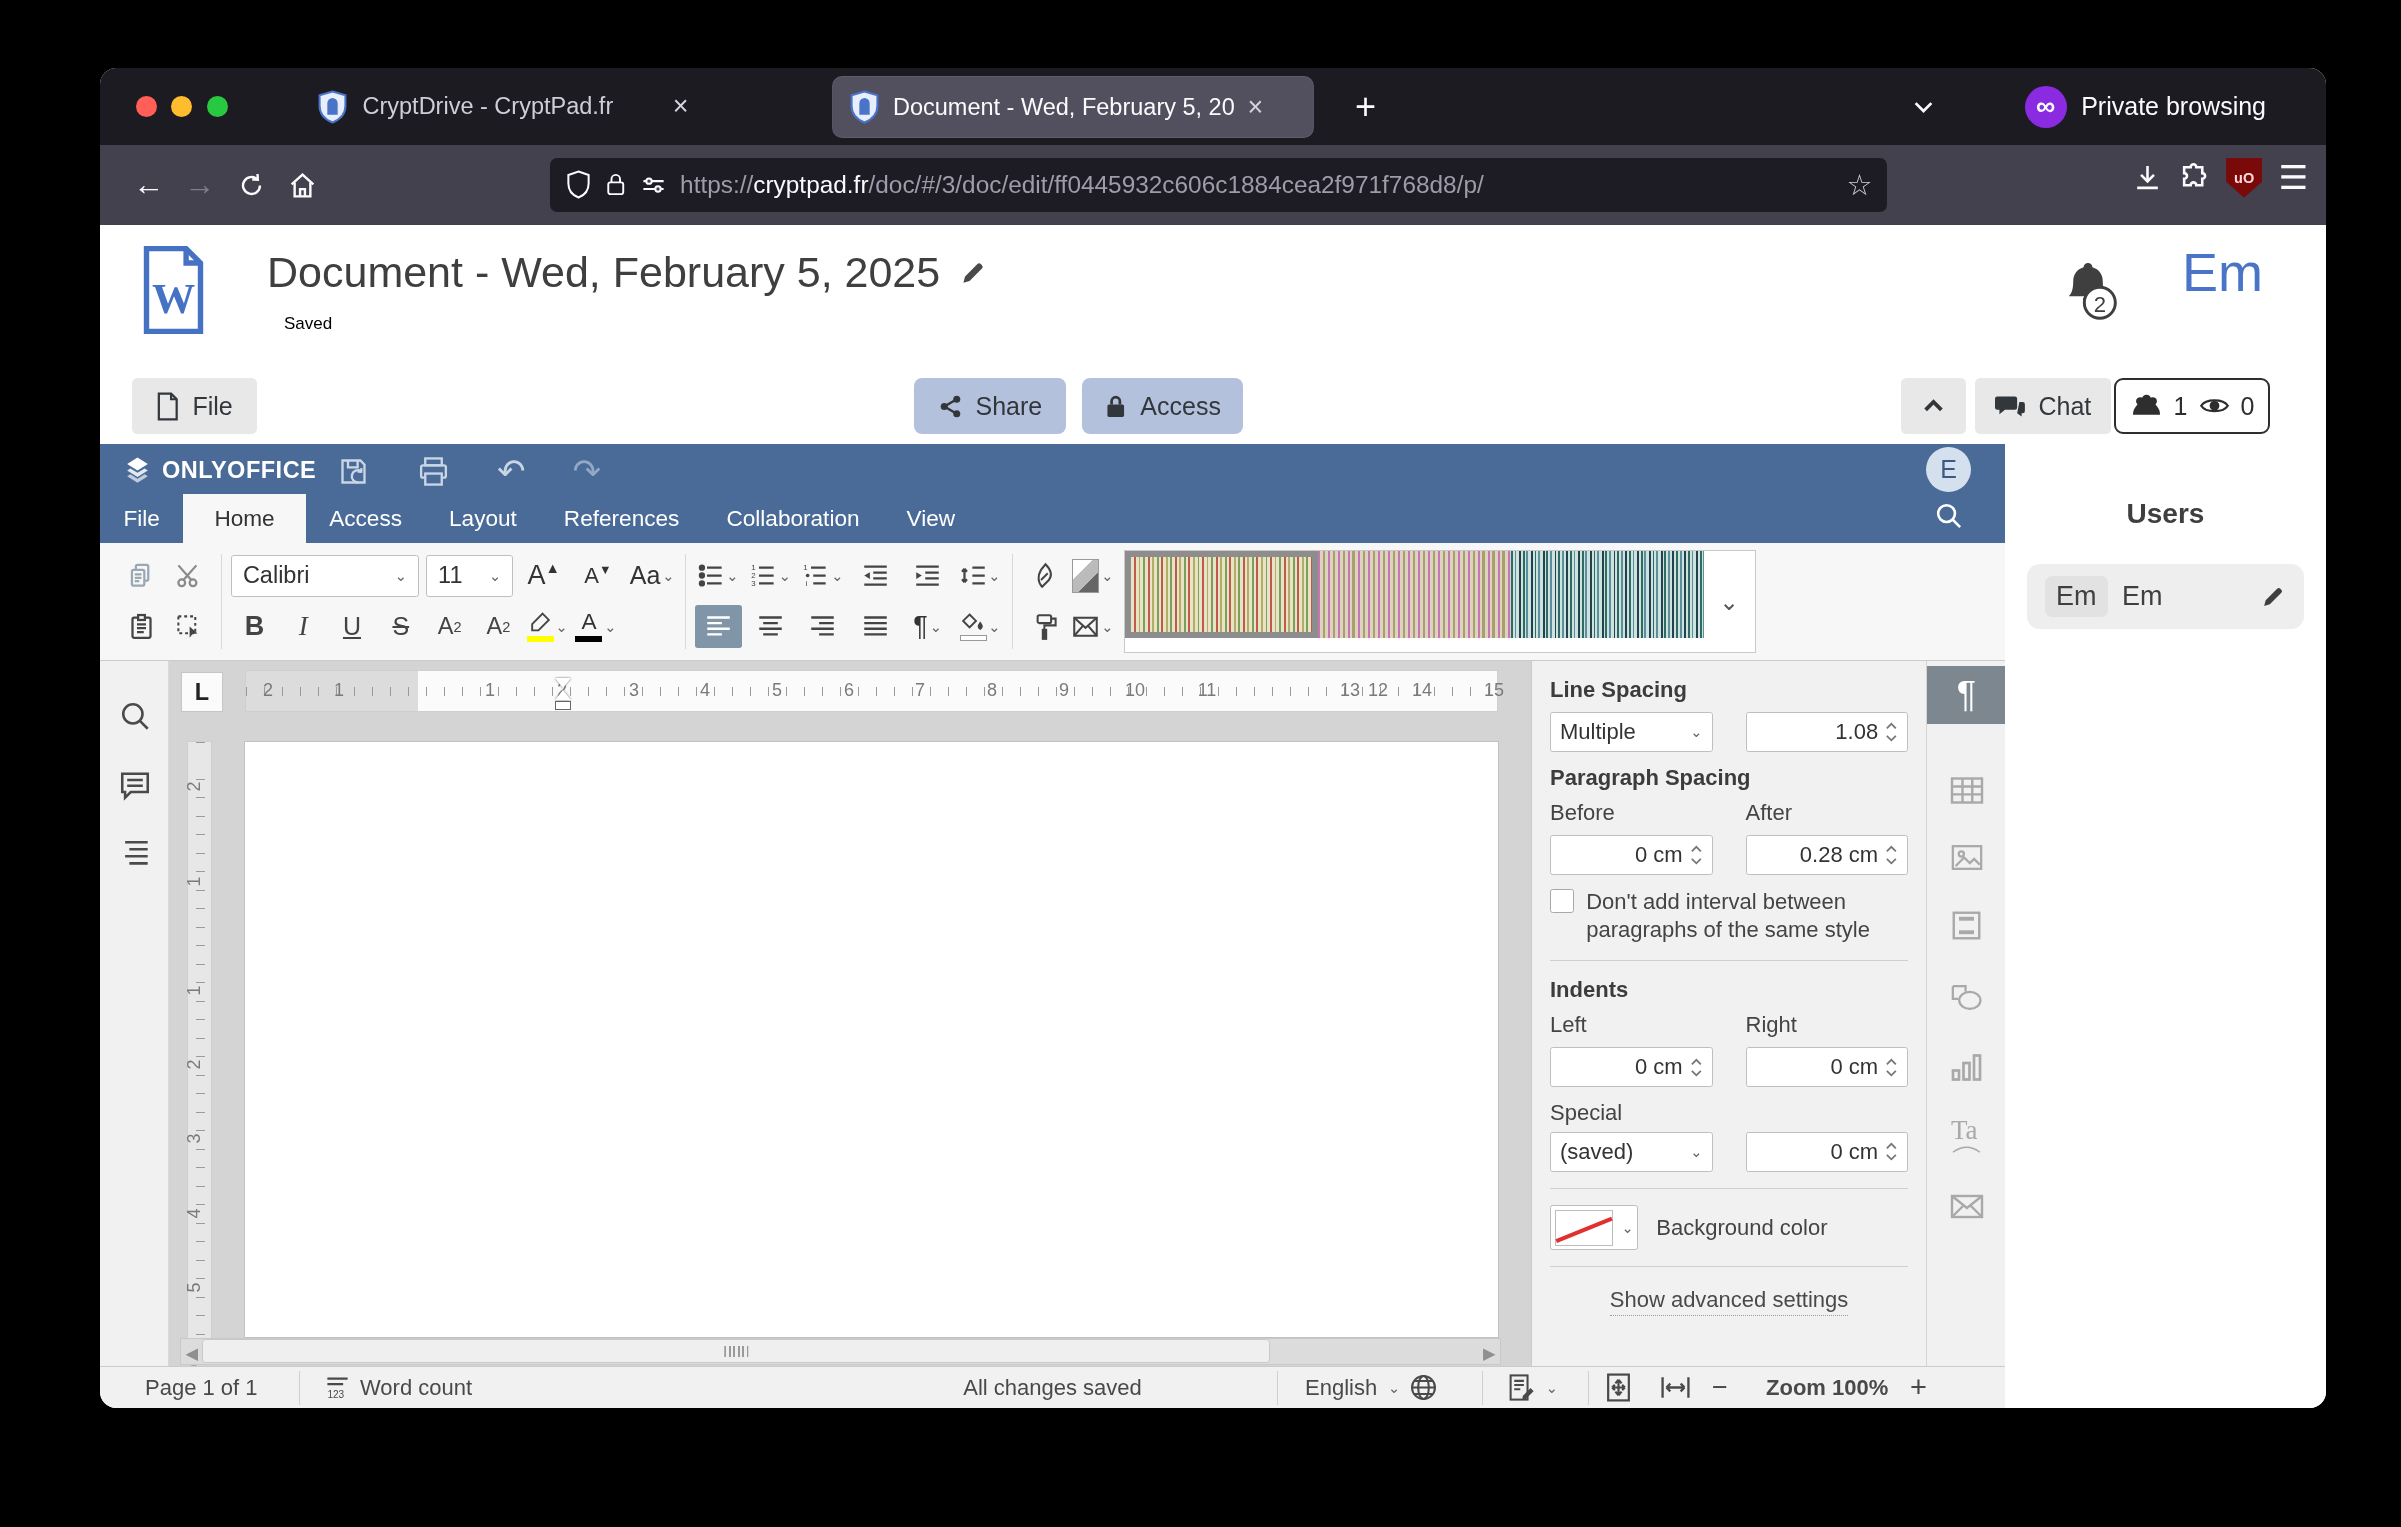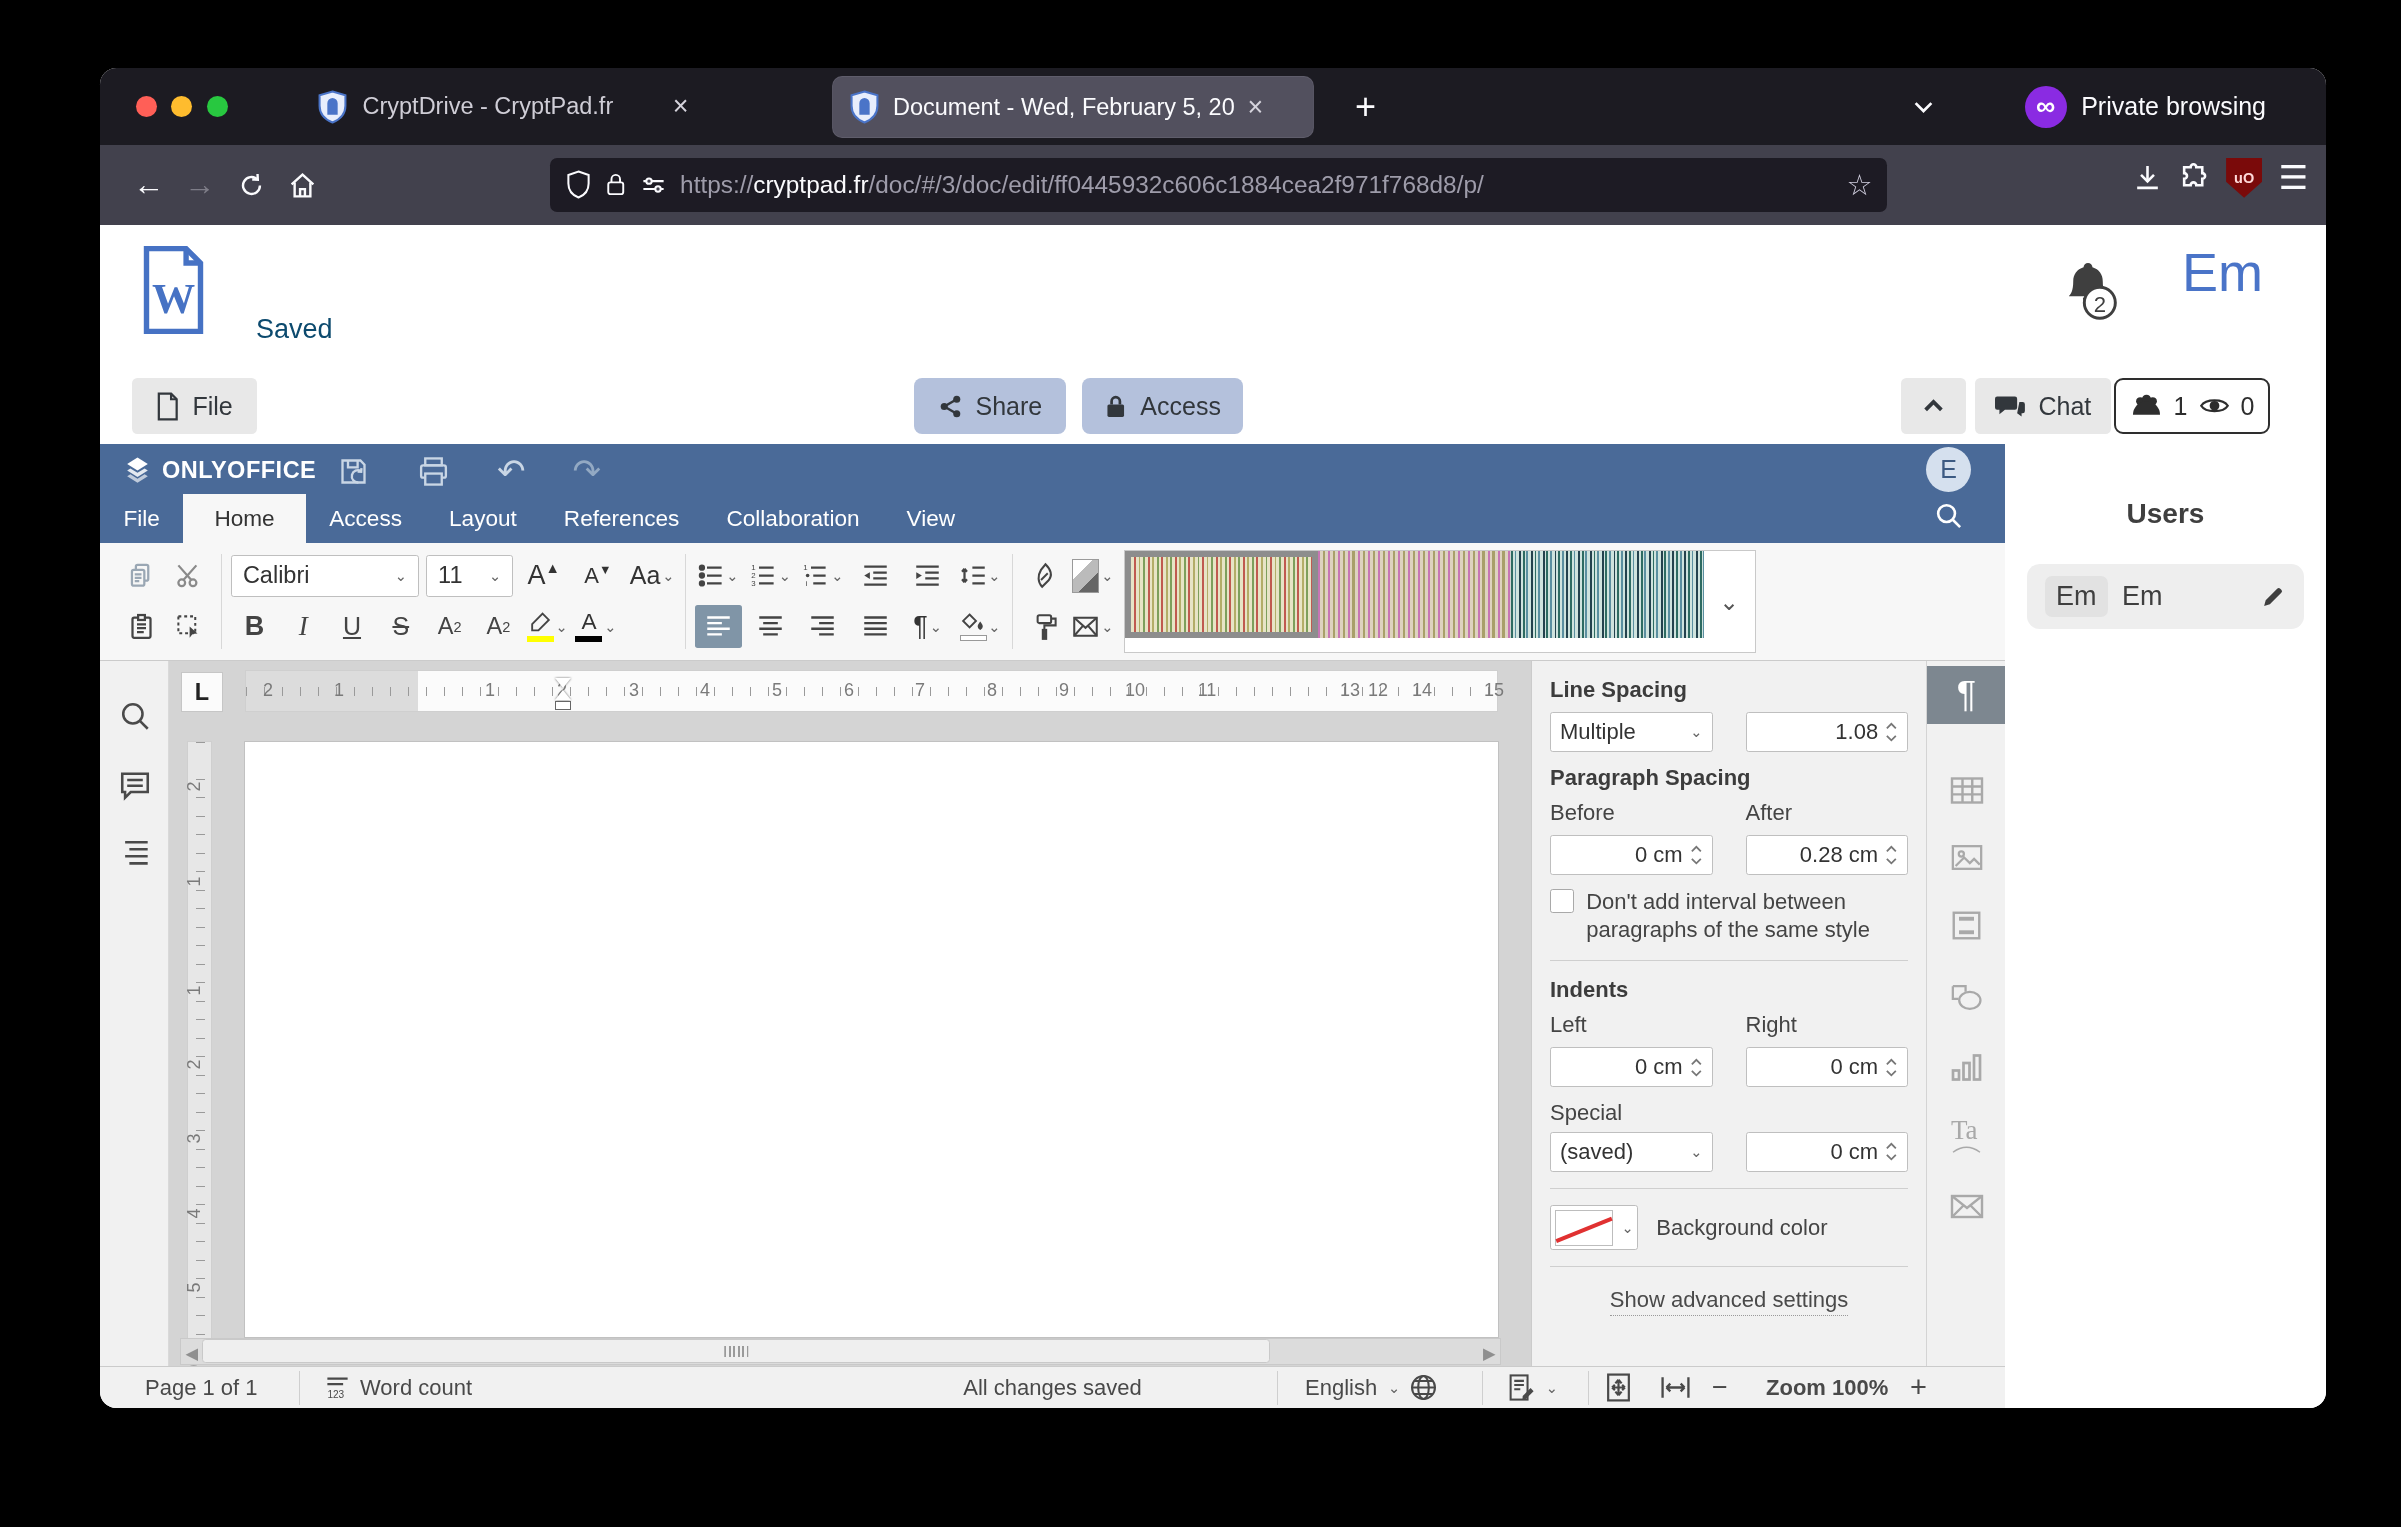--- a/index.html
+++ b/index.html
@@ -23,21 +23,21 @@
   .urlbar{position:absolute;left:450px;top:12.7px;width:1337px;height:54px;background:#1d1b24;border-radius:7.2px;display:flex;align-items:center;padding:0 14.5px;gap:12.7px}
   .url-ic{color:#fbfbfe;flex:0 0 auto}
   .urltext{font-size:24.4px;color:#9e9caa;white-space:nowrap;overflow:hidden;flex:1}
   .urltext b{color:#fbfbfe;font-weight:normal}
   .star{margin-left:auto;color:#d0cede;font-size:29px;flex:0 0 auto}
   .nav-right{position:absolute;right:18px;top:12.7px;display:flex;gap:16.3px;align-items:center}
   .ublock{width:36px;height:40px;background:#7a0a0a;clip-path:polygon(0 0,100% 0,100% 60%,50% 100%,0 60%);display:flex;align-items:center;justify-content:center;color:#ffd9d9;font-size:14.5px;font-weight:bold}
   
   .cp-header{position:absolute;left:0;top:157px;width:100%;height:145px;background:#fff}
   .cp-title{position:absolute;left:167px;top:22.6px;font-size:43px;color:#3f3f3f;display:flex;align-items:center;gap:20px}
-  .cp-saved{position:absolute;left:156px;top:89px;font-size:27px;color:#0c4a6e}
+  .cp-saved{position:absolute;left:184px;top:89px;font-size:17px;color:#000000}
   .cp-bell{position:absolute;right:208px;top:32px}
   .cp-em{position:absolute;right:63px;top:16.3px;font-size:54px;color:#4a74c8}
   .cp-actions{position:absolute;left:0;top:301px;width:100%;height:74px;background:#fff}
   .btn{display:flex;align-items:center;justify-content:center;gap:12.7px;font-size:25px;color:#32373c;border-radius:5.4px;cursor:default}
   .btn-gray{background:#e8e8e8}
   .btn-blue{background:#b4c1dc;border-radius:8.1px}
   .pill{position:absolute;right:56px;top:9px;width:156px;height:56px;border:2.3px solid #2e2e2e;border-radius:9px;display:flex;align-items:center;justify-content:center;gap:11px;font-size:25px;color:#2e2e2e;background:#fff}
   
   .oo-top{position:absolute;left:0;top:376px;width:1905px;height:100px;background:#4a6a98}
   .oo-brand{position:absolute;left:22px;top:11px;display:flex;align-items:center;gap:9px;color:#fff;font-size:23.5px;font-weight:bold;letter-spacing:0.5px}
@@ -206,20 +206,26 @@
       <div style="color:#fbfbfe;font-size:33px">☰</div>
     </div>
   </div>
 
   <div class="cp-header">
     <svg class="svgi abs" style="left:41px;top:20px" width="65" height="90" viewBox="0 0 36 50">
         <path d="M3 2 h22 l8 8 v38 h-30 Z" fill="#fff" stroke="#4672c4" stroke-width="3"></path>
         <path d="M25 2 v8 h8" fill="none" stroke="#4672c4" stroke-width="3"></path>
         <text x="18" y="38" text-anchor="middle" font-family="Liberation Serif,serif" font-size="24" font-weight="bold" fill="#4672c4">W</text>
       </svg>
+    <div class="cp-title">
+      <span>Document - Wed, February 5, 2025</span>
+      <svg class="svgi" width="27" height="27" viewBox="0 0 24 24" fill="#4a4a4a">
+          <path d="M3 21 4.5 15.5 15.5 4.5 a2.1 2.1 0 0 1 3 0 l1 1 a2.1 2.1 0 0 1 0 3 L8.5 19.5 Z"></path>
+        </svg>
+    </div>
     <div class="cp-saved">Saved</div>
     <div class="cp-bell">
       <svg class="svgi" width="60" height="65" viewBox="0 0 40 44">
         <path d="M20 4 a3 3 0 0 1 3 3 c4.5 1.3 7 5 7 9.5 c0 6 1.5 8.5 3 10 h-26 c1.5-1.5 3-4 3-10 c0-4.5 2.5-8.2 7-9.5 a3 3 0 0 1 3-3 Z M16.5 27.5 a3.8 3.8 0 0 0 7.6 0 Z" fill="#3f3f3f"></path>
         <circle cx="28" cy="31" r="10.5" fill="#fff" stroke="#3f3f3f" stroke-width="2"></circle>
         <text x="28" y="37" text-anchor="middle" font-size="15" fill="#3f3f3f" font-family="Liberation Sans,sans-serif">2</text>
       </svg>
 
     </div>
     <div class="cp-em">Em</div>

